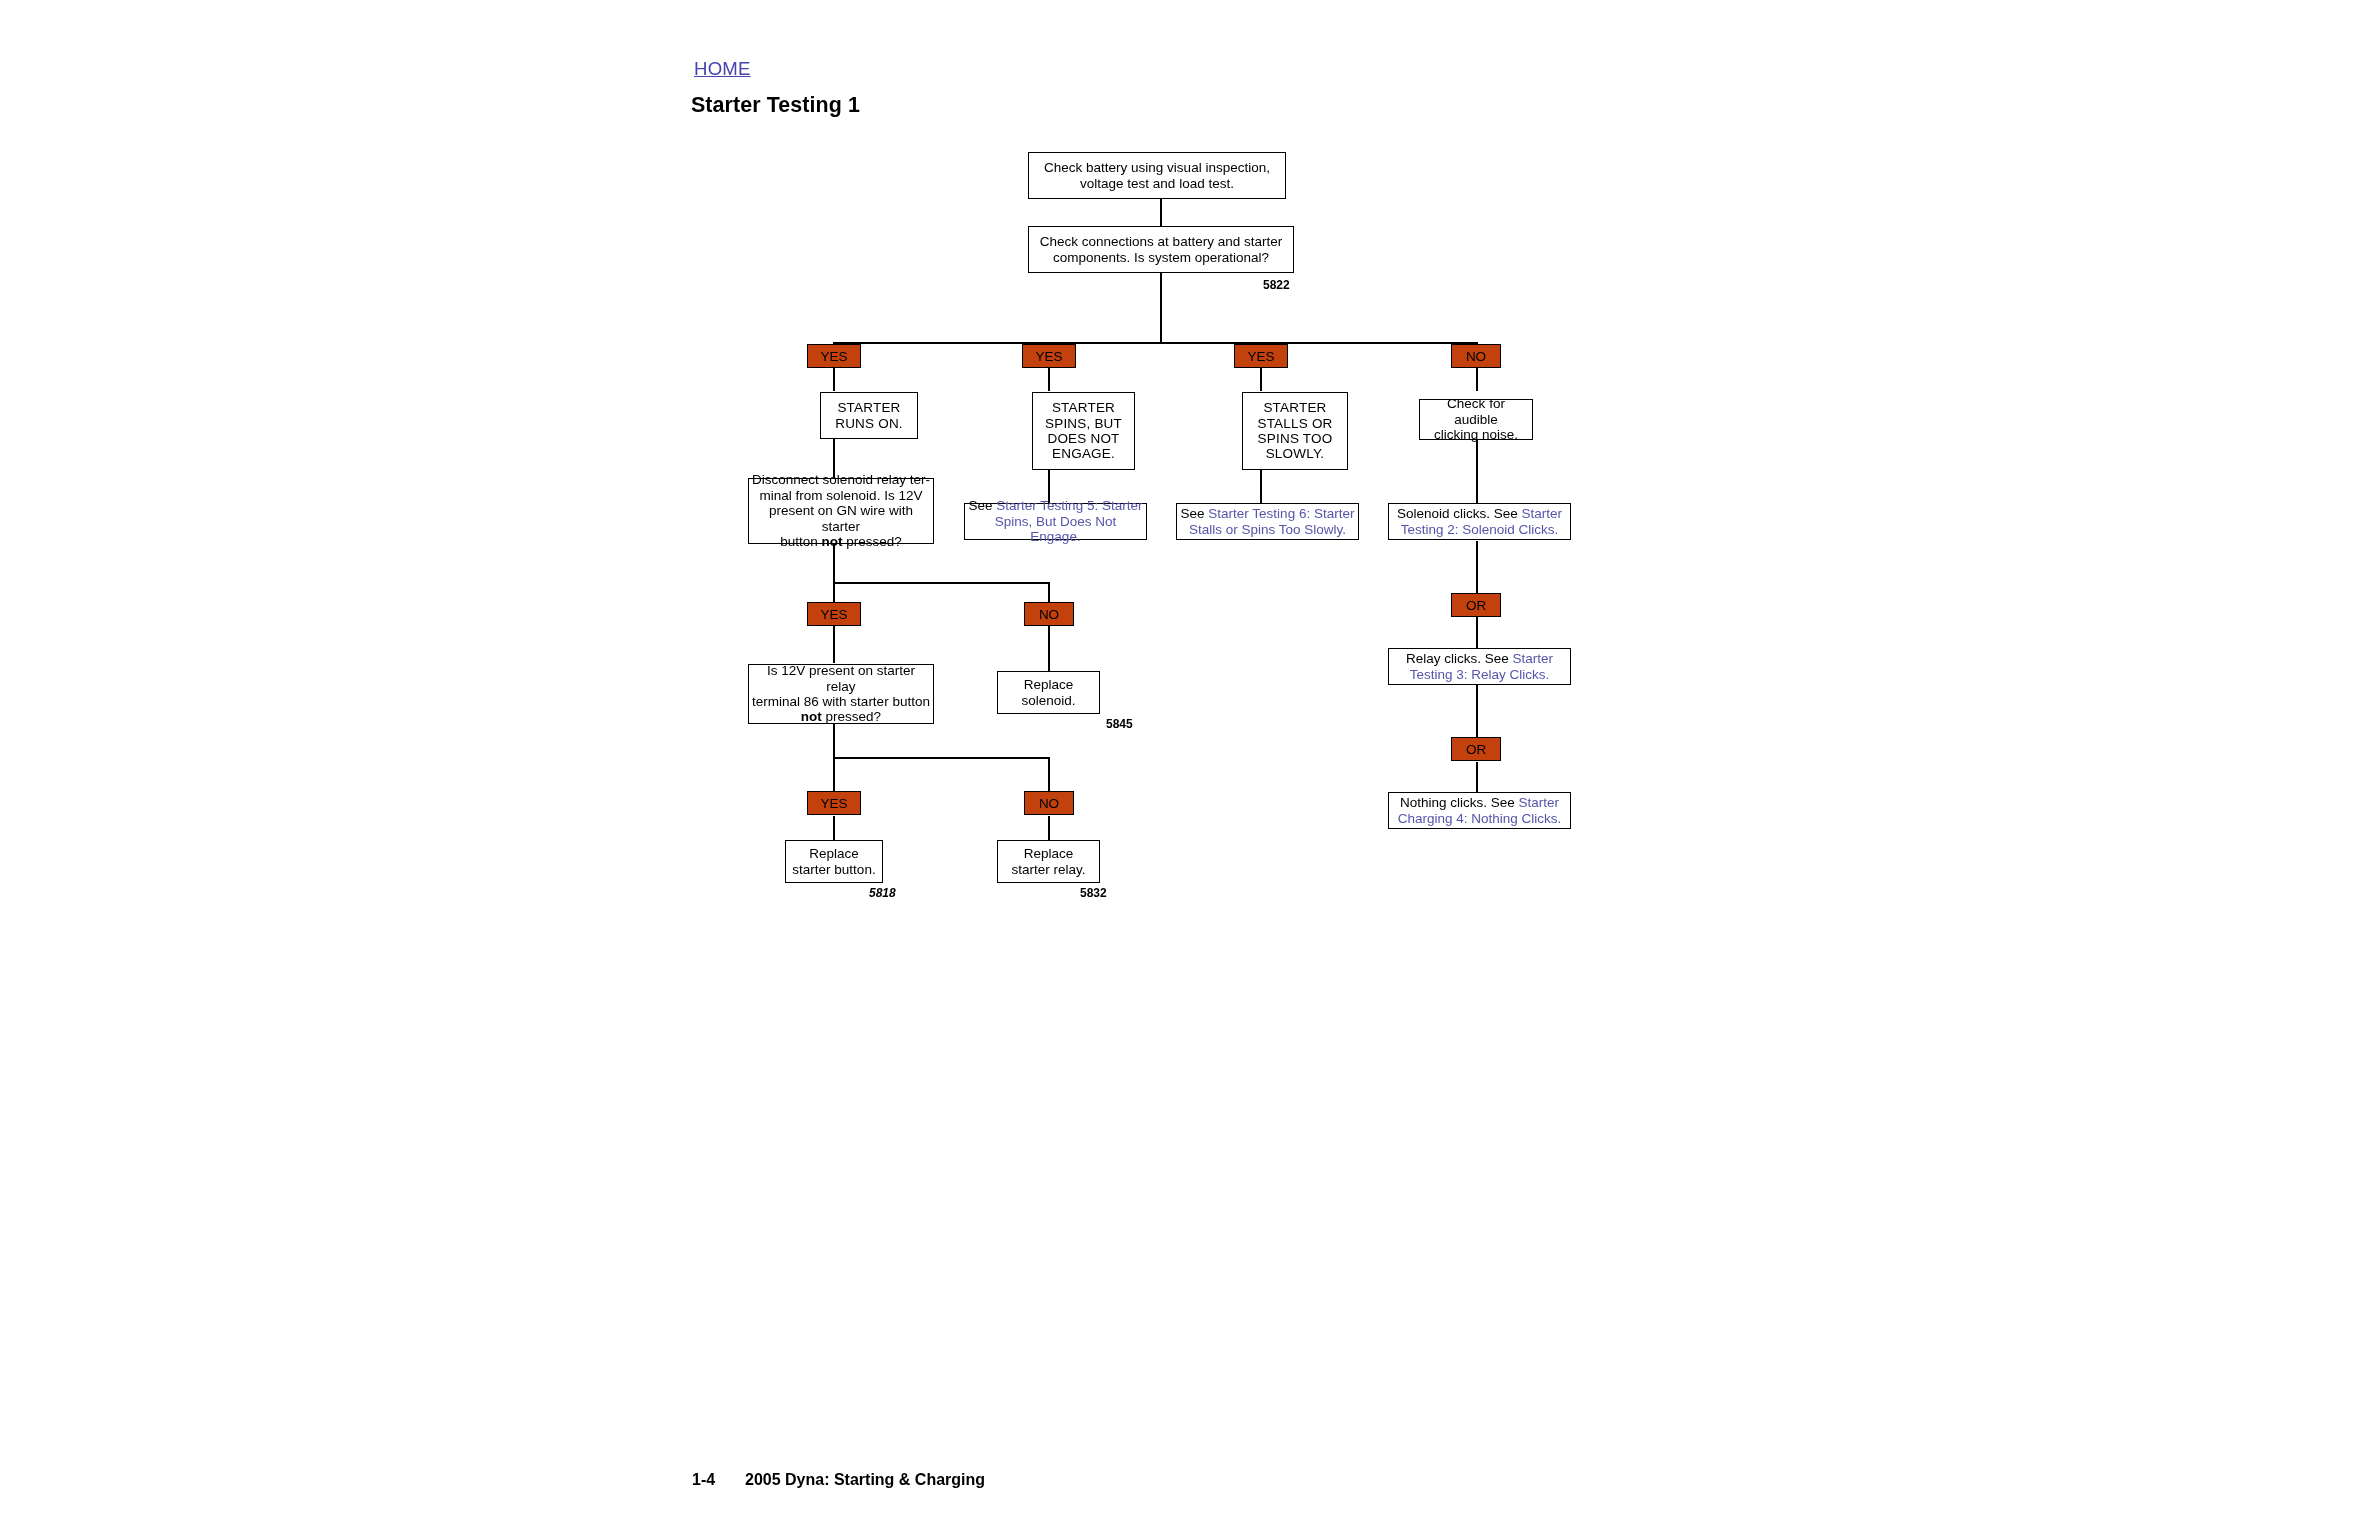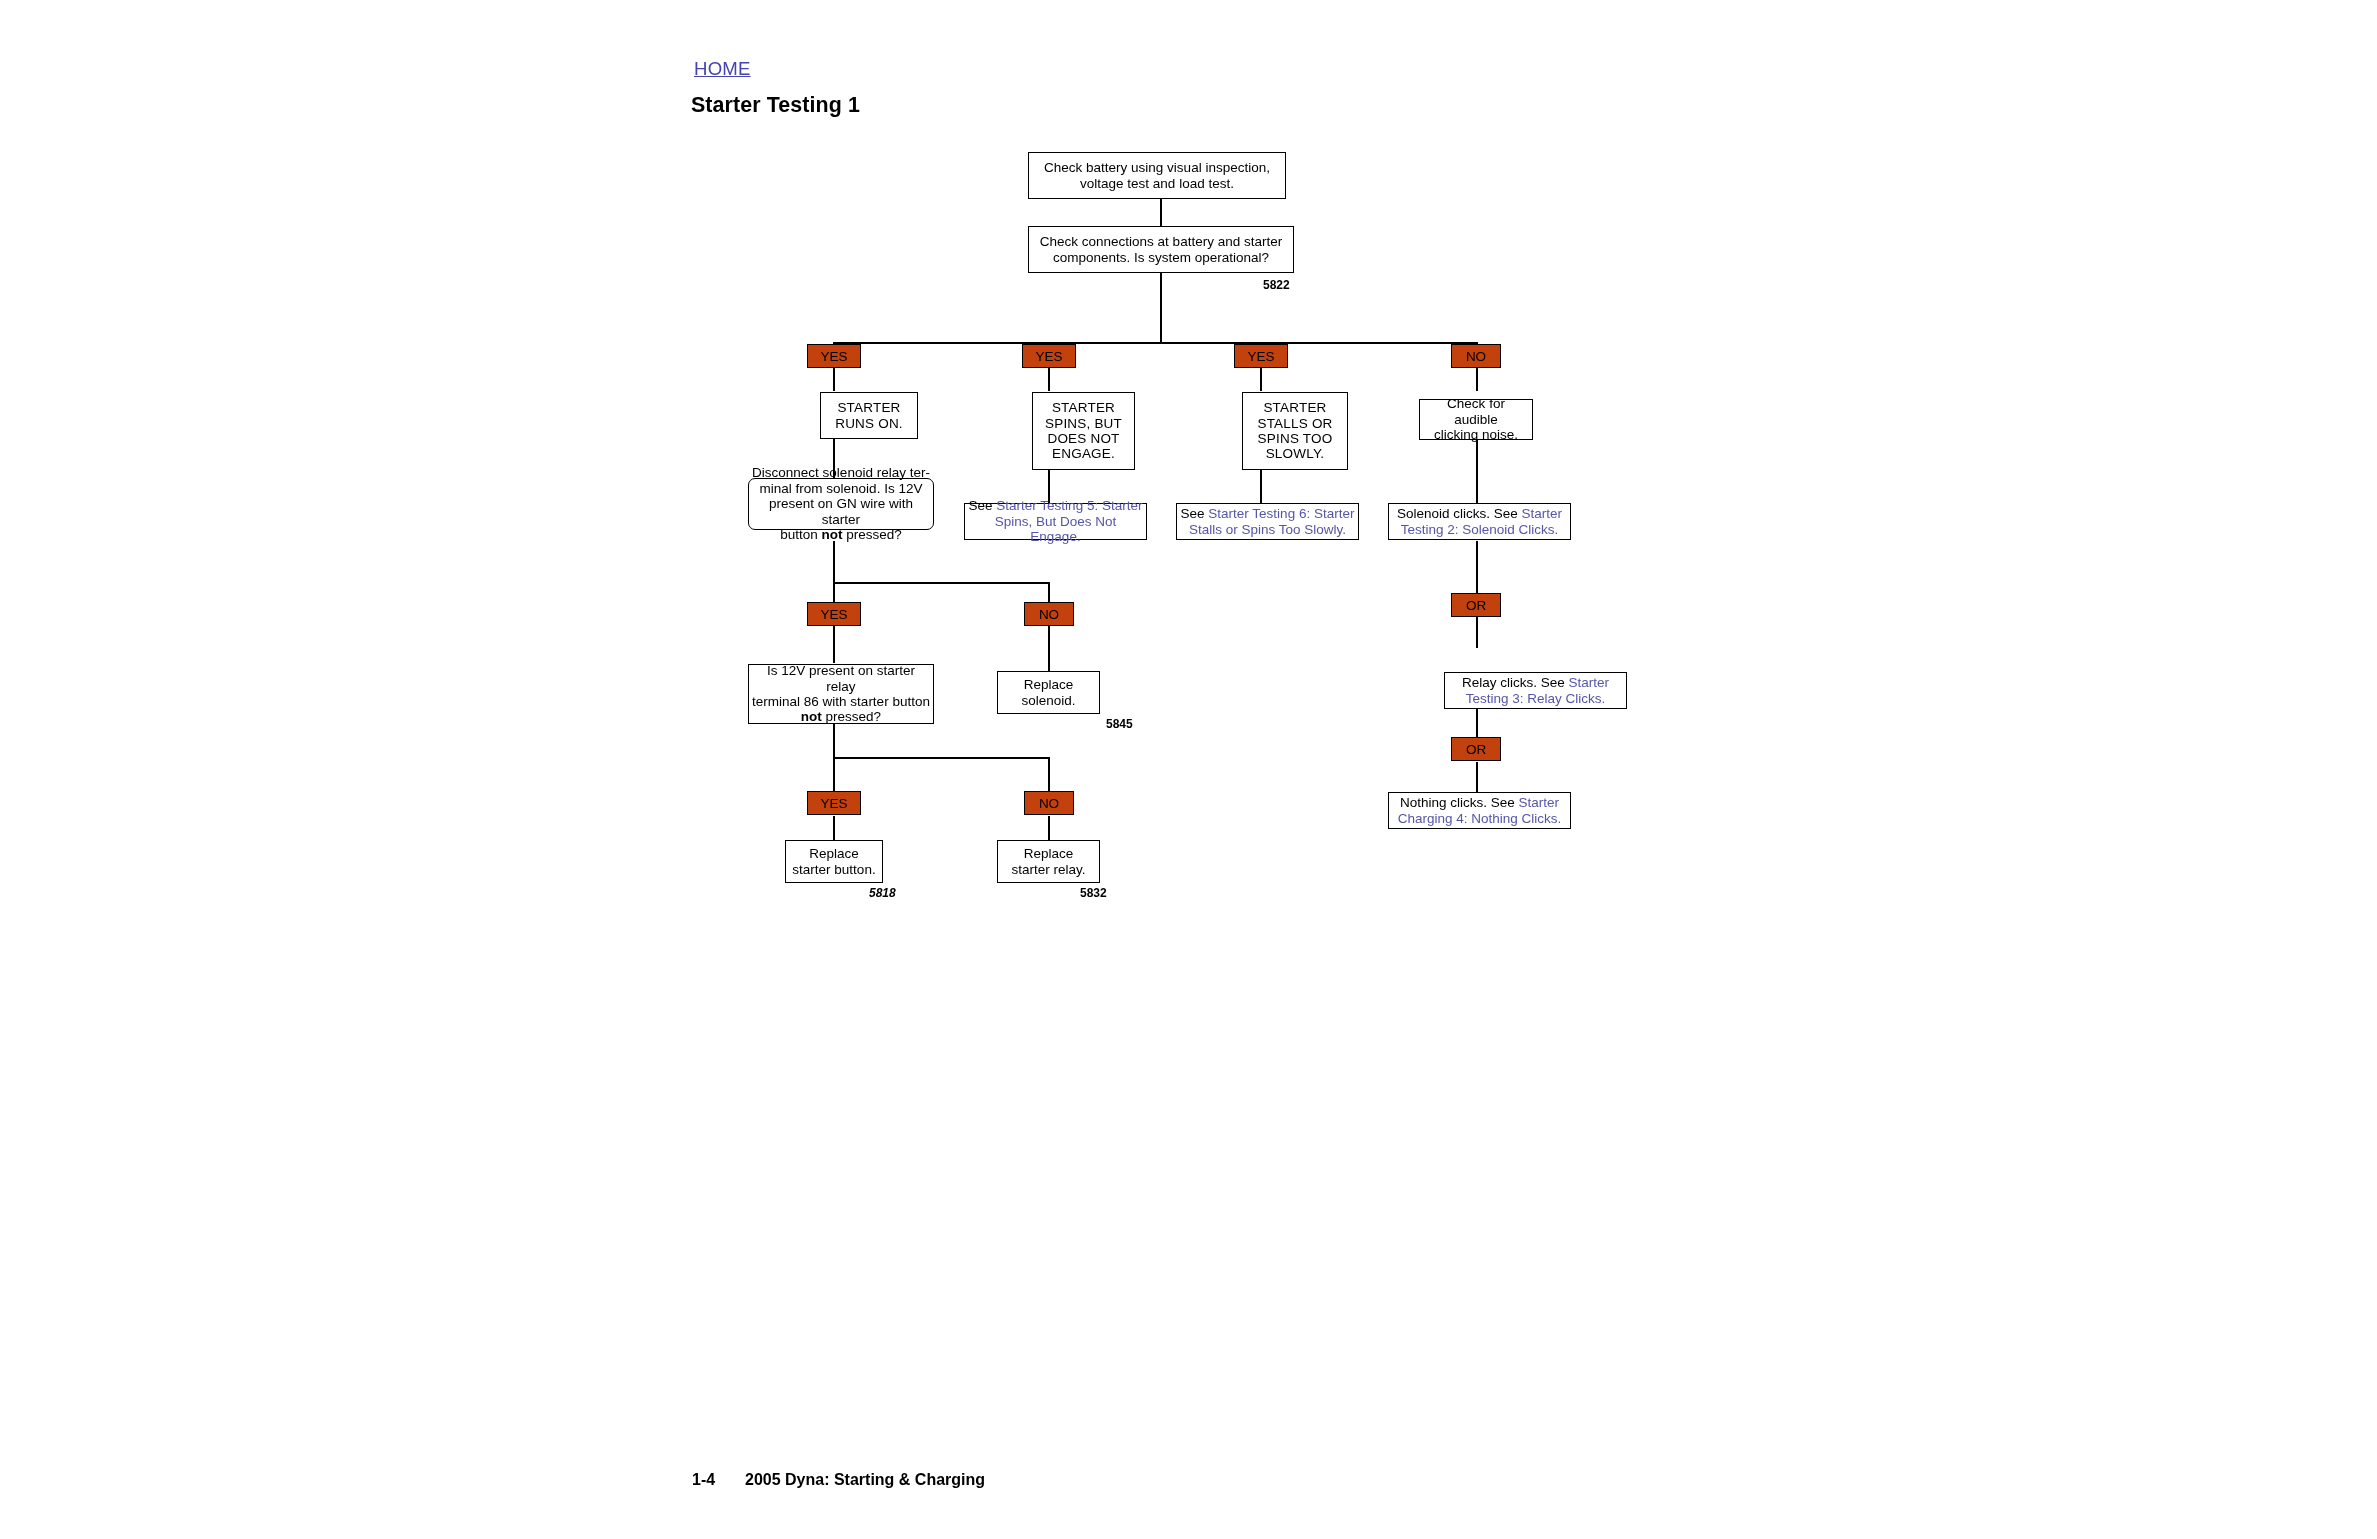--- a/index.html
+++ b/index.html
@@ -176,21 +176,21 @@
       <span>Check for audible</span><br>
       <span>clicking noise.</span>
     </div>
   </div>
 
   <div class="line vline" style="left:833px; top:438px; height:40px;"></div>
   <div class="line vline" style="left:1048px; top:470px; height:34px;"></div>
   <div class="line vline" style="left:1260px; top:470px; height:34px;"></div>
   <div class="line vline" style="left:1476px; top:440px; height:63px;"></div>
 
-  <div class="node small-pad" style="left:748px; top:478px; width:186px; height:52px;border-radius:7px;">
+  <div class="node small-pad" style="left:748px; top:478px; width:186px; height:66px;">
     <div>
       <span>Disconnect solenoid relay ter-</span><br>
       <span>minal from solenoid. Is 12V</span><br>
       <span>present on GN wire with starter</span><br>
       <span>button </span><span class="bold">not</span><span> pressed?</span>
     </div>
   </div>
 
   <div class="node small-pad" style="left:964px; top:503px; width:183px; height:37px;">
     <div>
@@ -207,21 +207,21 @@
   <div class="node small-pad" style="left:1388px; top:503px; width:183px; height:37px;text-align:center;">
     <div>
       <span>Solenoid clicks. See </span><span class="lnk">Starter Testing 2: Solenoid Clicks.</span>
     </div>
   </div>
 
   <div class="line vline" style="left:1476px; top:541px; height:52px;"></div>
   <div class="tag" style="left:1451px; top:593px; width:50px; height:24px;">OR</div>
   <div class="line vline" style="left:1476px; top:617px; height:31px;"></div>
 
-  <div class="node small-pad" style="left:1444px; top:648px; width:183px; height:37px;margin-top:24px;">
+  <div class="node small-pad" style="left:1388px; top:648px; width:183px; height:37px;">
     <div>
       <span>Relay clicks. See </span><span class="lnk">Starter Testing 3: Relay Clicks.</span>
     </div>
   </div>
 
   <div class="line vline" style="left:1476px; top:685px; height:52px;"></div>
   <div class="tag" style="left:1451px; top:737px; width:50px; height:24px;">OR</div>
   <div class="line vline" style="left:1476px; top:762px; height:31px;"></div>
 
   <div class="node small-pad" style="left:1388px; top:792px; width:183px; height:37px;">

